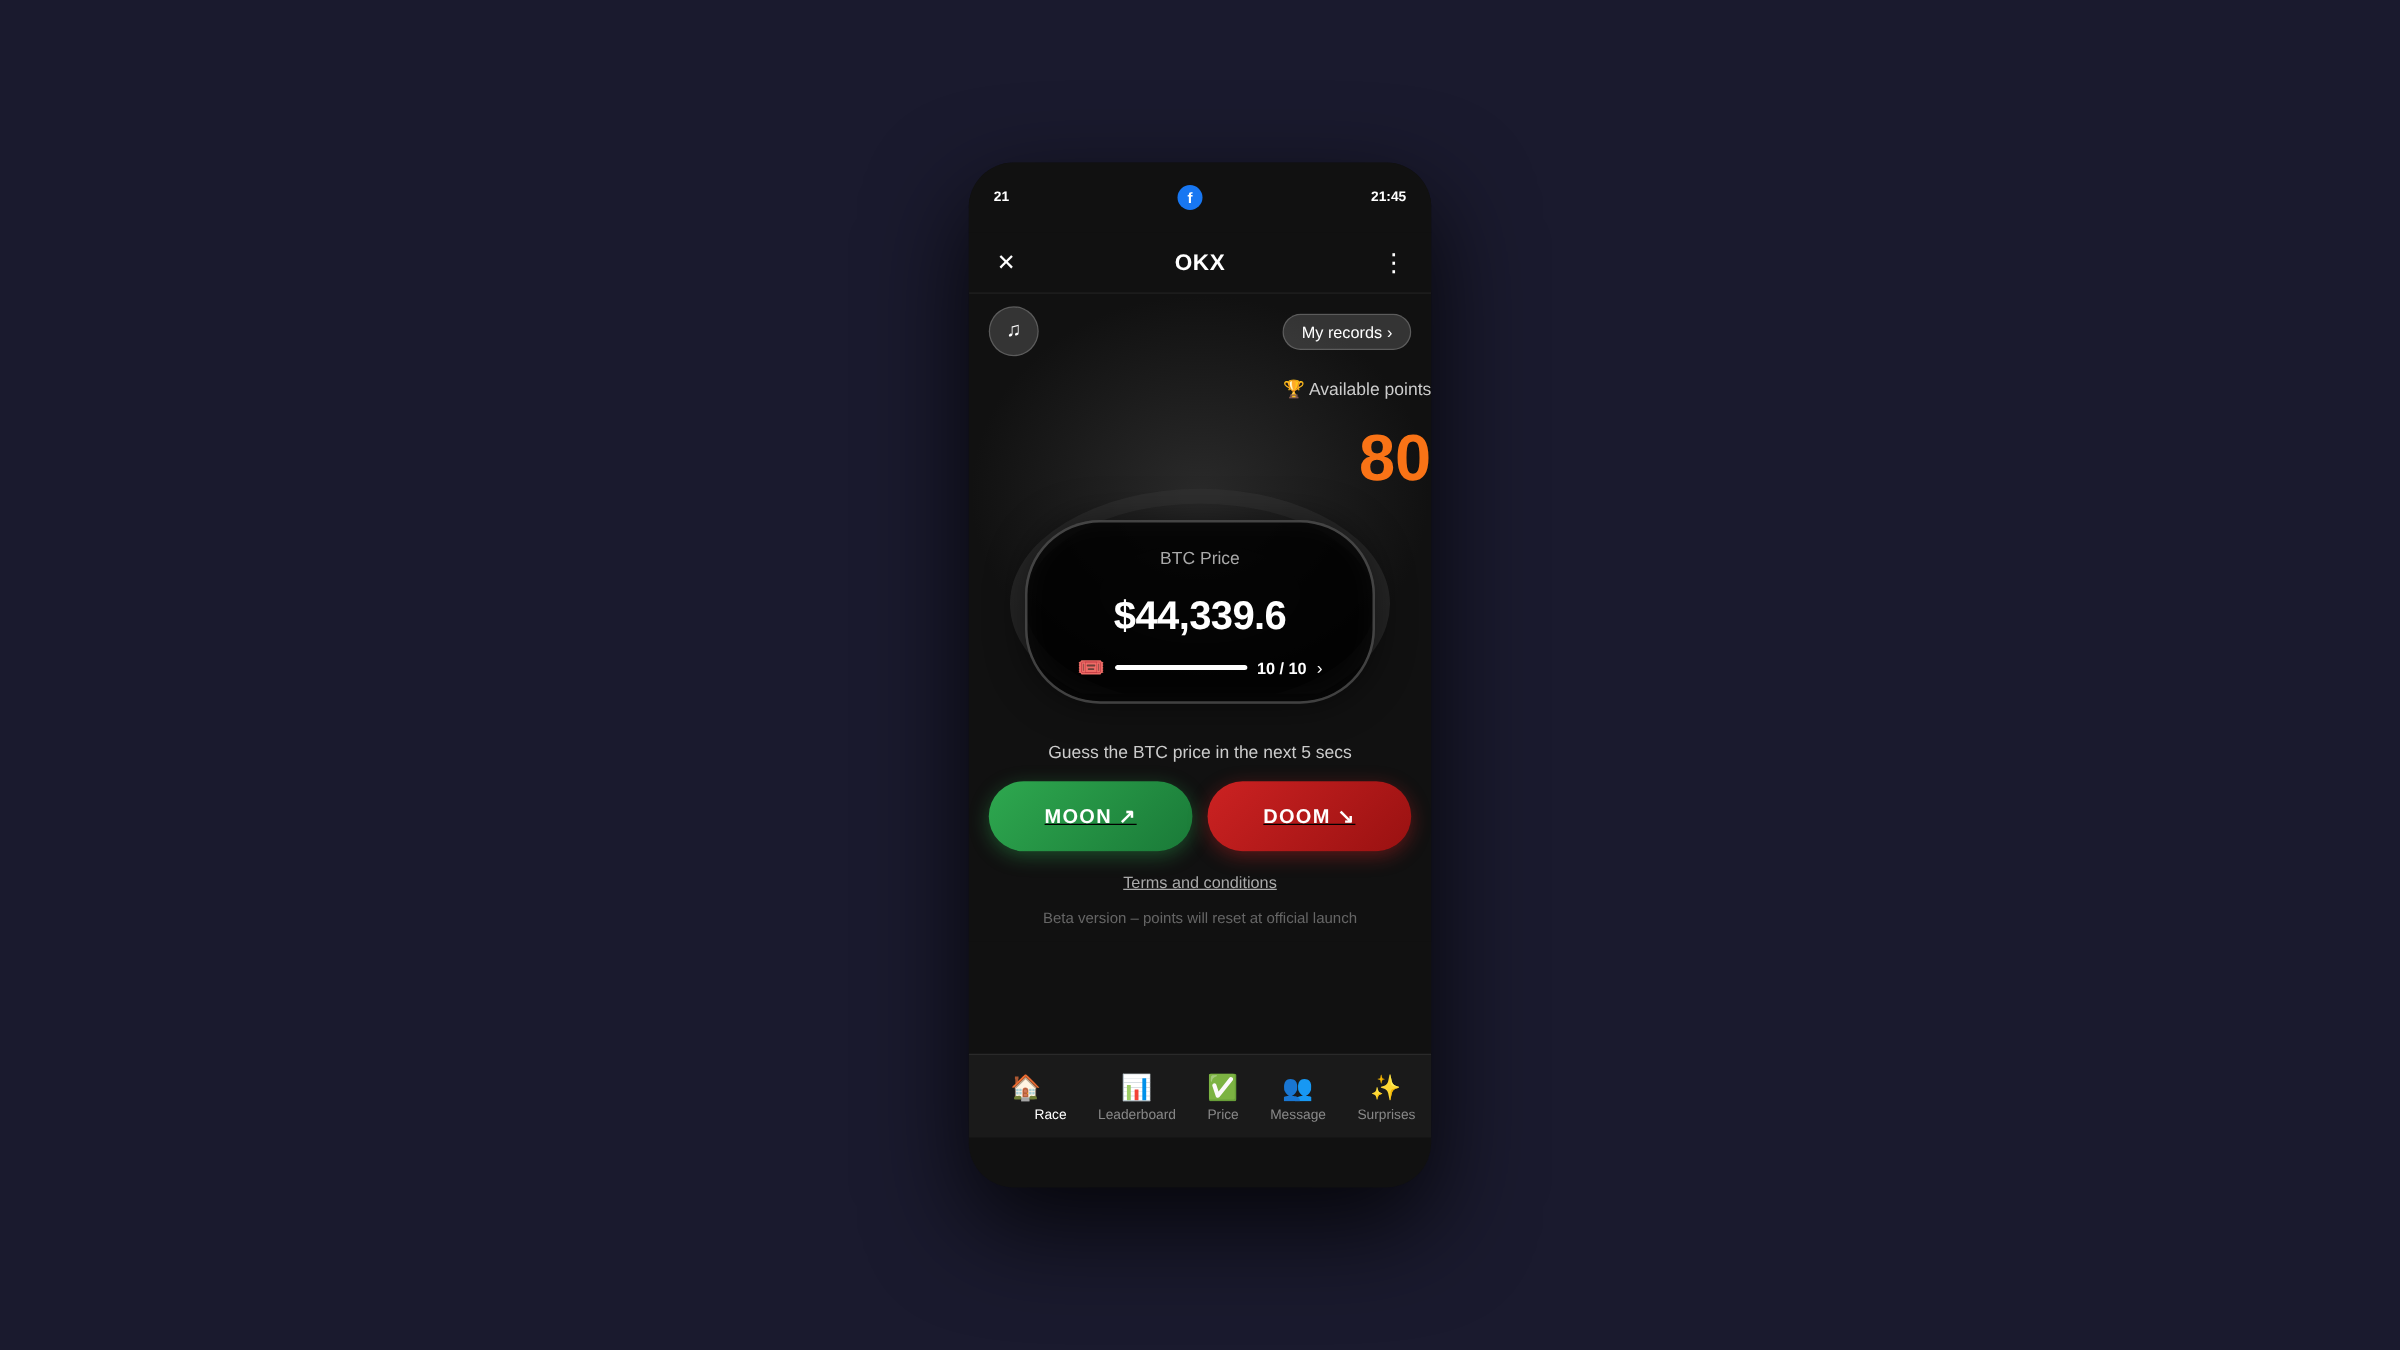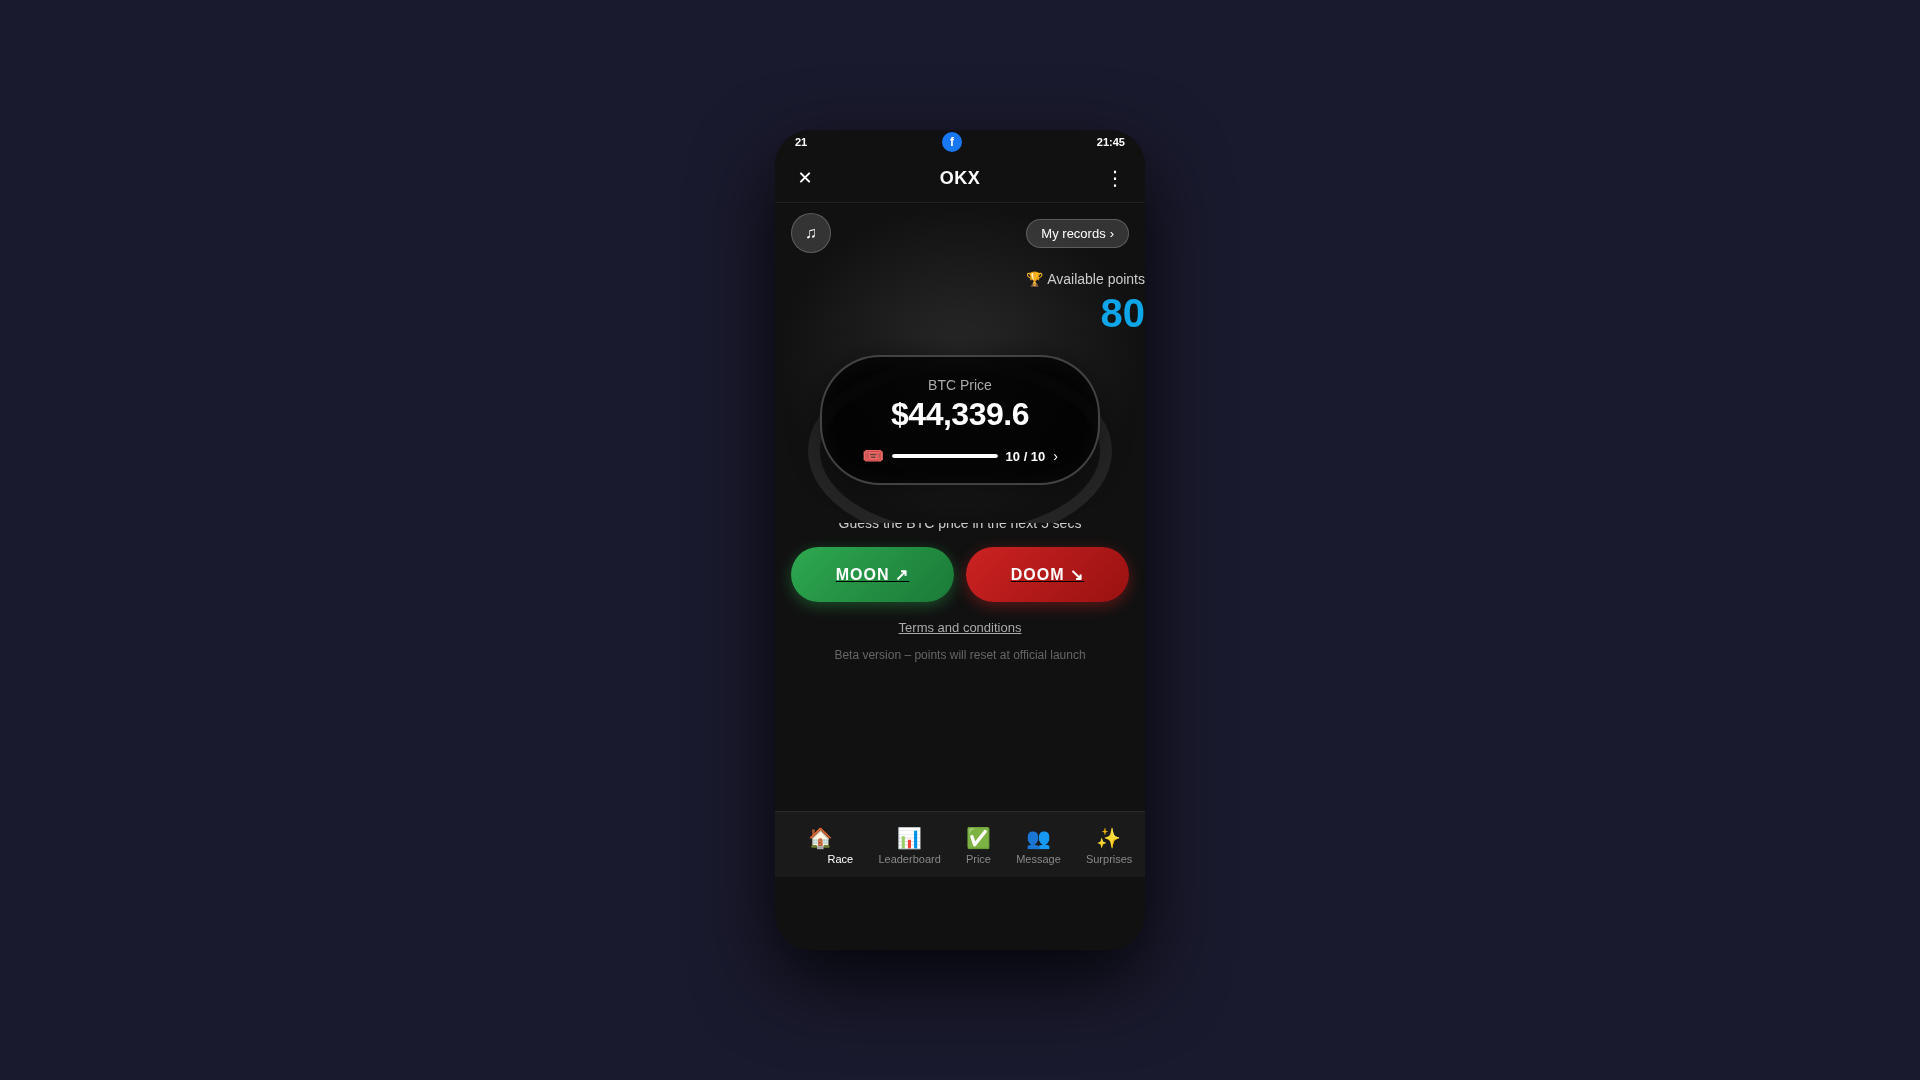--- a/index.html
+++ b/index.html
@@ -22,21 +22,21 @@
       overflow: hidden;
       position: relative;
       box-shadow: 0 30px 80px rgba(0,0,0,0.8);
     }
 
     
     .status-bar {
       display: flex;
       justify-content: space-between;
       align-items: center;
-      padding: 2px 20px;
+      padding: 18px 20px;
       background: #111;
       color: #fff;
       font-size: 11px;
       font-weight: 600;
       gap: 26px;
     }
 
     .status-bar-left { display: flex; align-items: center; gap: 4px; }
     .status-bar-right { display: flex; align-items: center; gap: 4px; }
     .fb-icon {
@@ -178,25 +178,25 @@
       z-index: 10;
       padding: 8px 0 0;
     }
 
     .available-points-label {
       color: #ccc;
       font-size: 14px;
     }
 
     .points-value {
-      color: #0ea5e9;
-      font-size: 40px;
+      color: #f97316;
+      font-size: 52px;
       font-weight: 800;
       line-height: 1.1;
-      margin-top: 4px;
+      margin-top: 20px;
     }
 
     
     .btc-oval-container {
       display: flex;
       justify-content: center;
       padding: 20px 16px 10px;
       position: relative;
       z-index: 10;
     }
@@ -207,21 +207,21 @@
       border-radius: 60px;
       padding: 20px 40px 16px;
       text-align: center;
       width: 280px;
       box-shadow: 0 0 30px rgba(0,0,0,0.5), inset 0 0 20px rgba(255,255,255,0.03);
     }
 
     .btc-label {
       color: #aaa;
       font-size: 14px;
-      margin-bottom: 3px;
+      margin-bottom: 20px;
     }
 
     .btc-price {
       color: #fff;
       font-size: 32px;
       font-weight: 800;
       letter-spacing: -0.5px;
     }
 
     .btc-progress {

